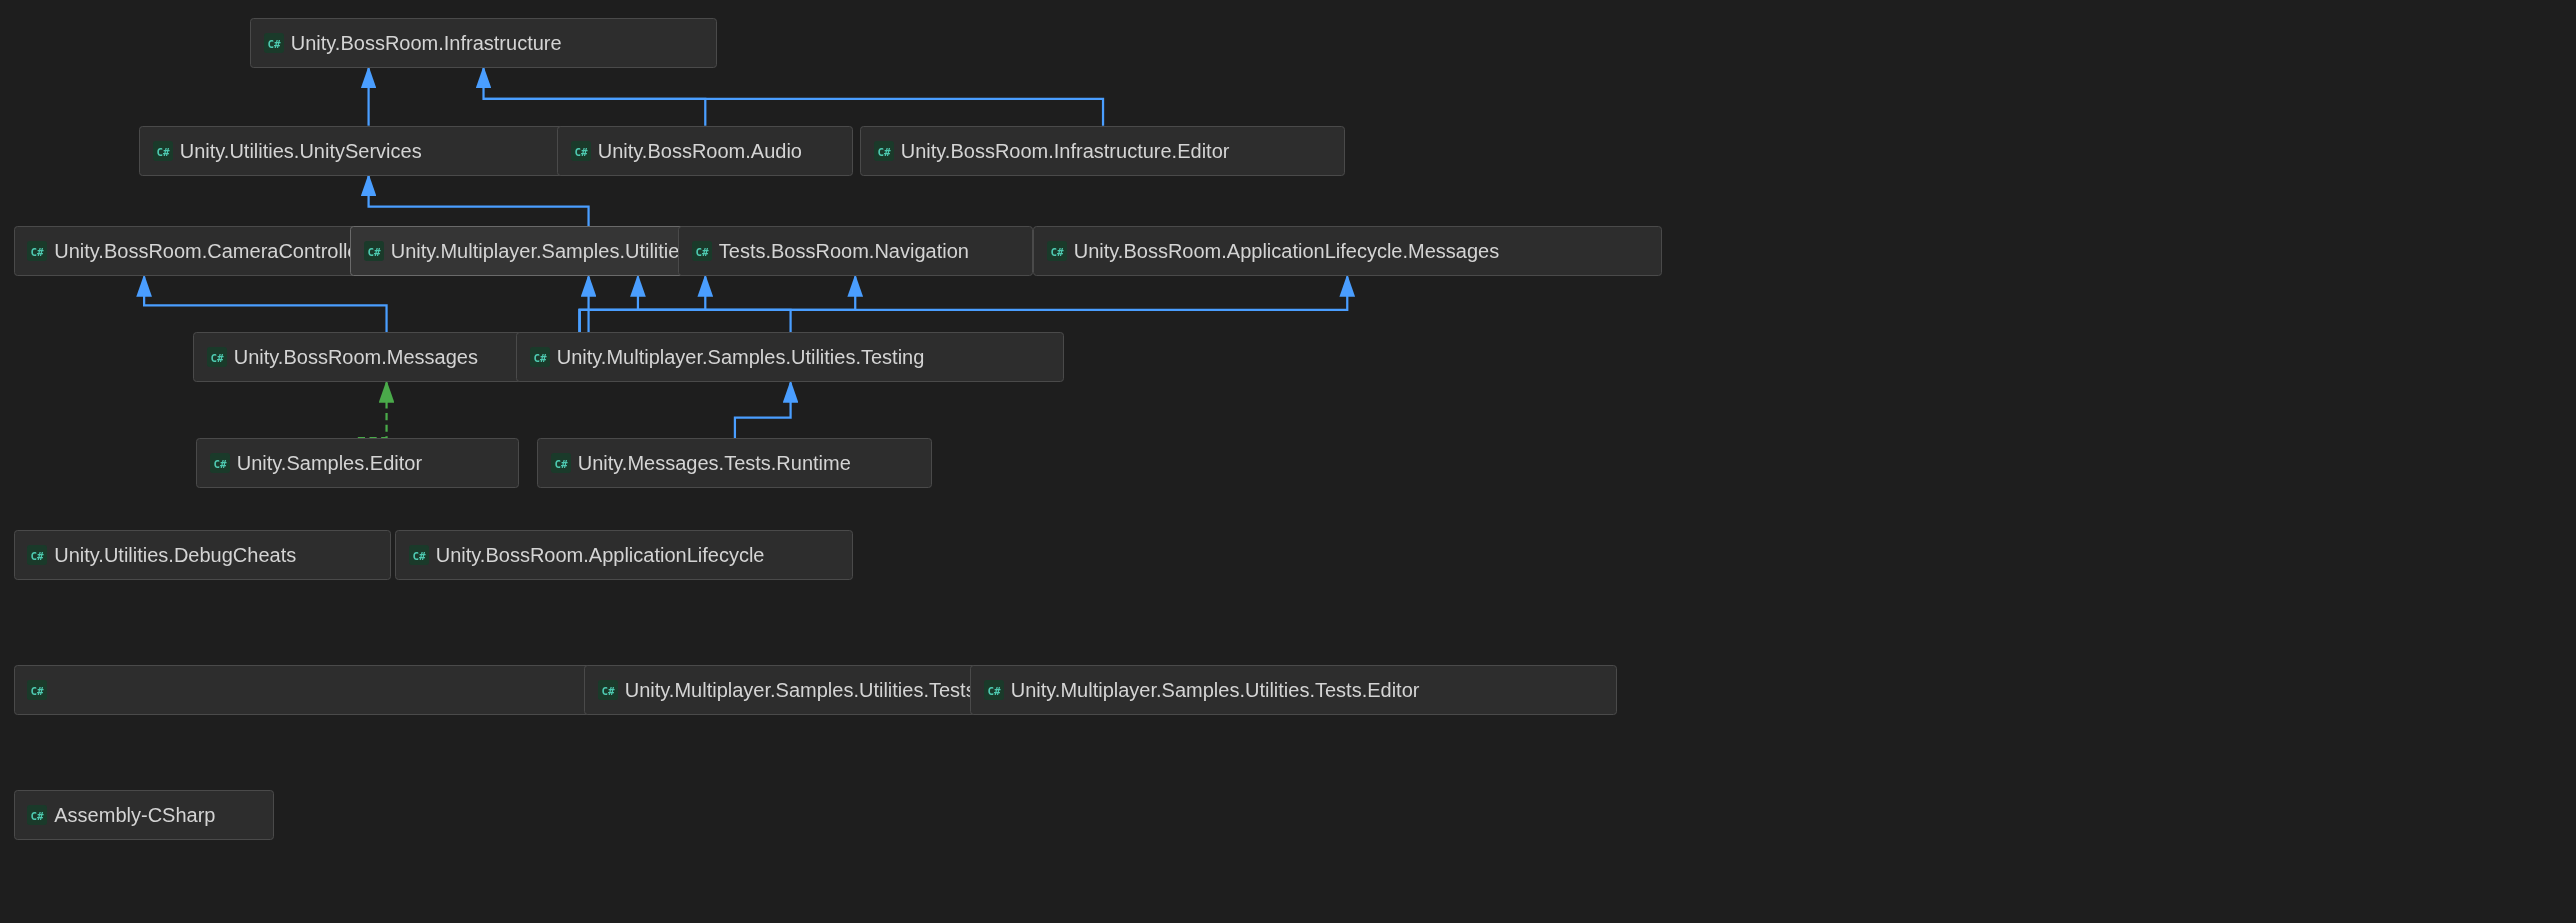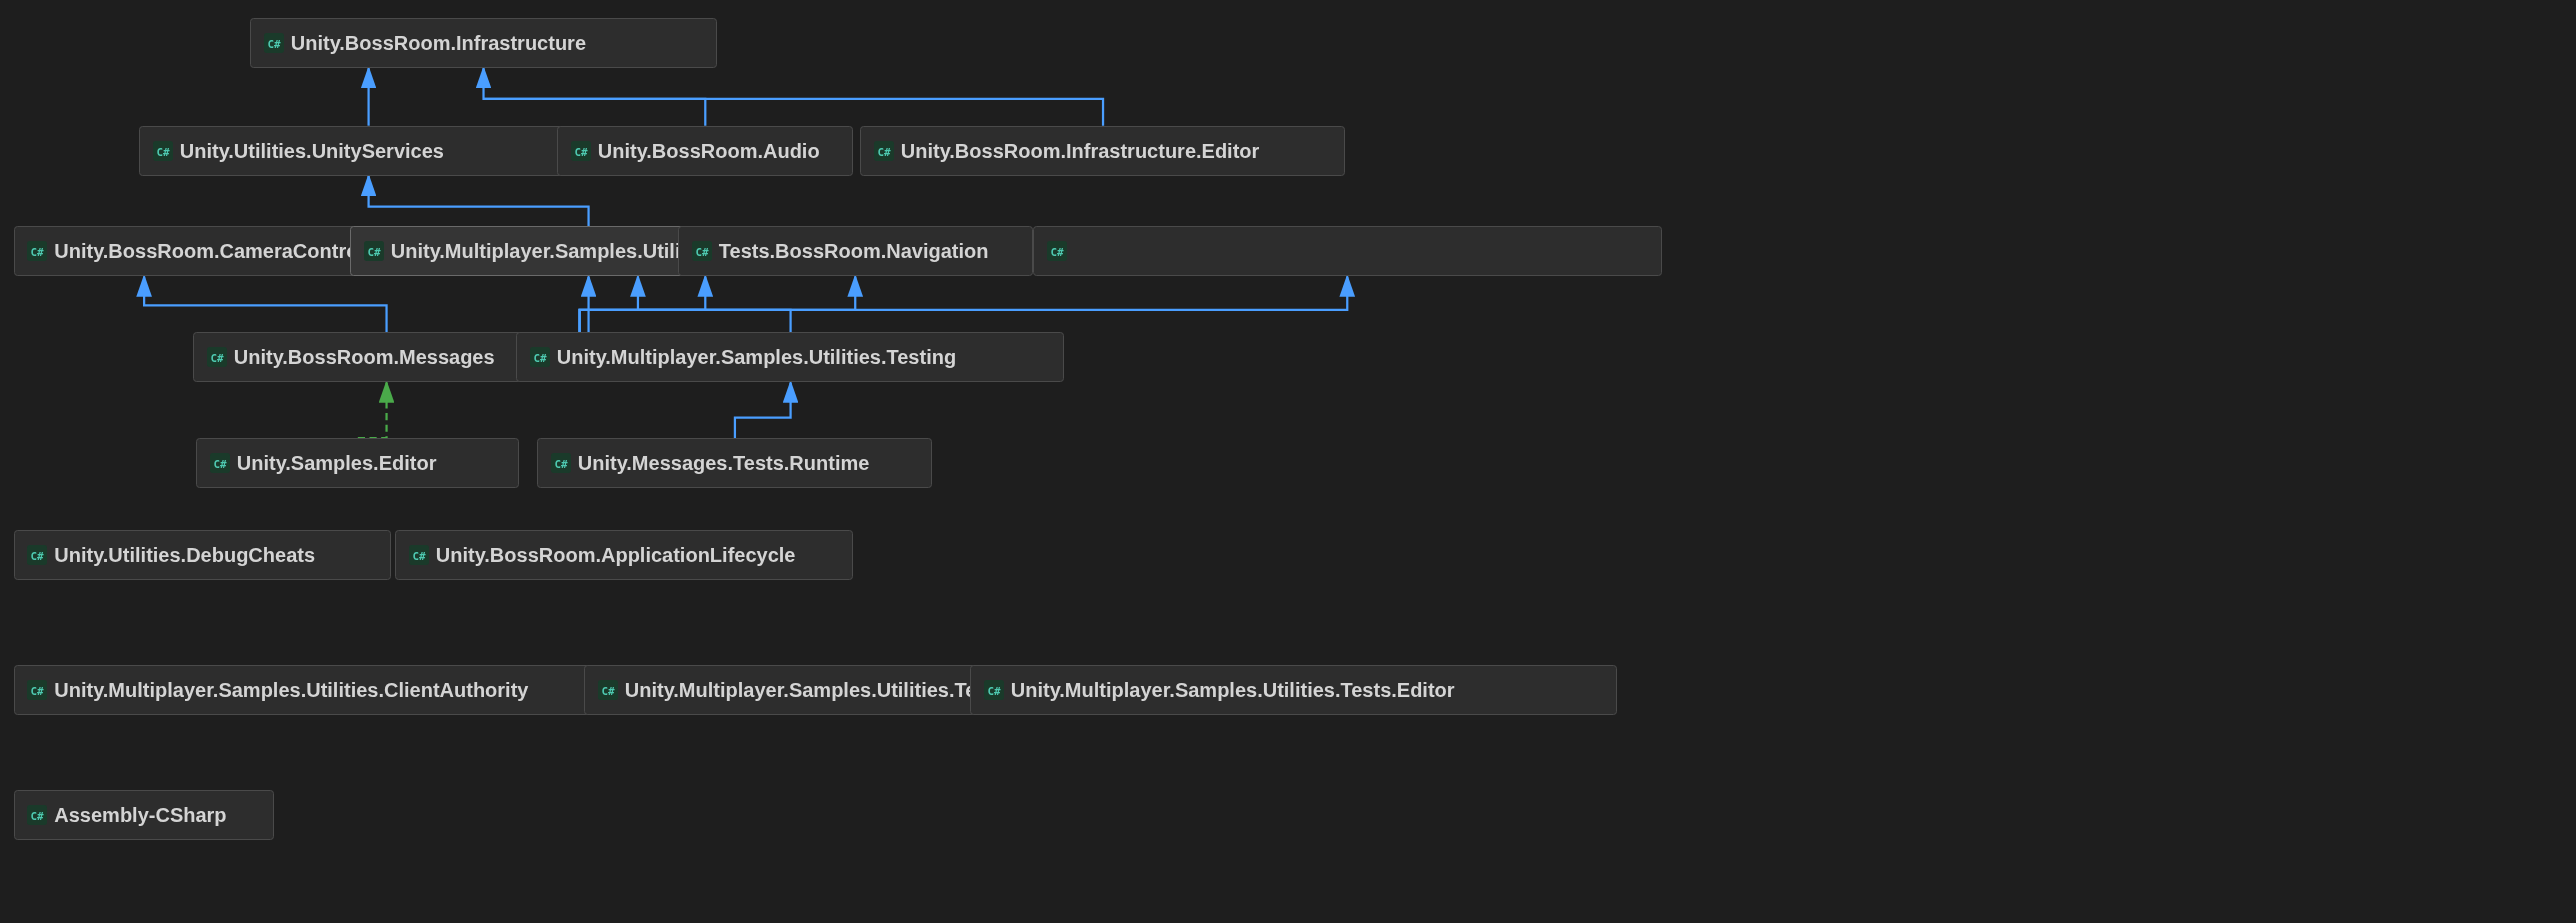--- a/index.html
+++ b/index.html
@@ -29,21 +29,21 @@
       padding: 7.2px 12.6px;
       display: flex;
       align-items: center;
       gap: 7.2px;
       white-space: nowrap;
     }
 
     .node-label {
       color: #d4d4d4;
       font-size: 20px;
-      font-weight: 700;
+      font-weight: 400;
     }
 
     .cs-icon {
       width: 20px;
       height: 20px;
       flex-shrink: 0;
       display: inline-flex;
       align-items: center;
       justify-content: center;
     }
@@ -166,20 +166,21 @@
       </span>
       <span class="node-label">Tests.BossRoom.Navigation</span>
     </div>
     <div class="node" style="left: 1033px; top: 226px; width: 629px; height: 50px;">
       <span class="cs-icon">
         <svg width="20" height="20" viewBox="0 0 22 22">
     <rect width="22" height="22" rx="3" fill="#1a3a2a"></rect>
     <text x="11" y="16" text-anchor="middle" font-size="12" font-weight="bold" fill="#4ec9b0" font-family="monospace">C#</text>
   </svg>
       </span>
+      <span class="node-label">Unity.BossRoom.ApplicationLifecycle.Messages</span>
     </div>
     <div class="node" style="left: 193px; top: 332px; width: 386px; height: 50px;">
       <span class="cs-icon">
         <svg width="20" height="20" viewBox="0 0 22 22">
     <rect width="22" height="22" rx="3" fill="#1a3a2a"></rect>
     <text x="11" y="16" text-anchor="middle" font-size="12" font-weight="bold" fill="#4ec9b0" font-family="monospace">C#</text>
   </svg>
       </span>
       <span class="node-label">Unity.BossRoom.Messages</span>
     </div>
@@ -228,21 +229,20 @@
       </span>
       <span class="node-label">Unity.BossRoom.ApplicationLifecycle</span>
     </div>
     <div class="node" style="left: 13.5px; top: 665px; width: 665px; height: 50px;">
       <span class="cs-icon">
         <svg width="20" height="20" viewBox="0 0 22 22">
     <rect width="22" height="22" rx="3" fill="#1a3a2a"></rect>
     <text x="11" y="16" text-anchor="middle" font-size="12" font-weight="bold" fill="#4ec9b0" font-family="monospace">C#</text>
   </svg>
       </span>
-      <span class="node-label">Unity.Multiplayer.Samples.Utilities.ClientAuthority</span>
     </div>
     <div class="node" style="left: 584px; top: 665px; width: 665px; height: 50px;">
       <span class="cs-icon">
         <svg width="20" height="20" viewBox="0 0 22 22">
     <rect width="22" height="22" rx="3" fill="#1a3a2a"></rect>
     <text x="11" y="16" text-anchor="middle" font-size="12" font-weight="bold" fill="#4ec9b0" font-family="monospace">C#</text>
   </svg>
       </span>
       <span class="node-label">Unity.Multiplayer.Samples.Utilities.Tests.Runtime</span>
     </div>

